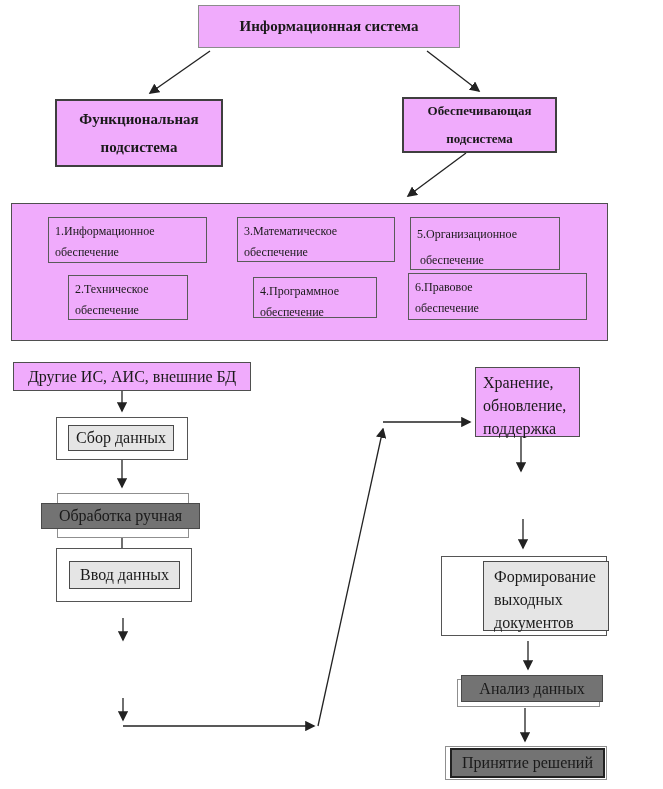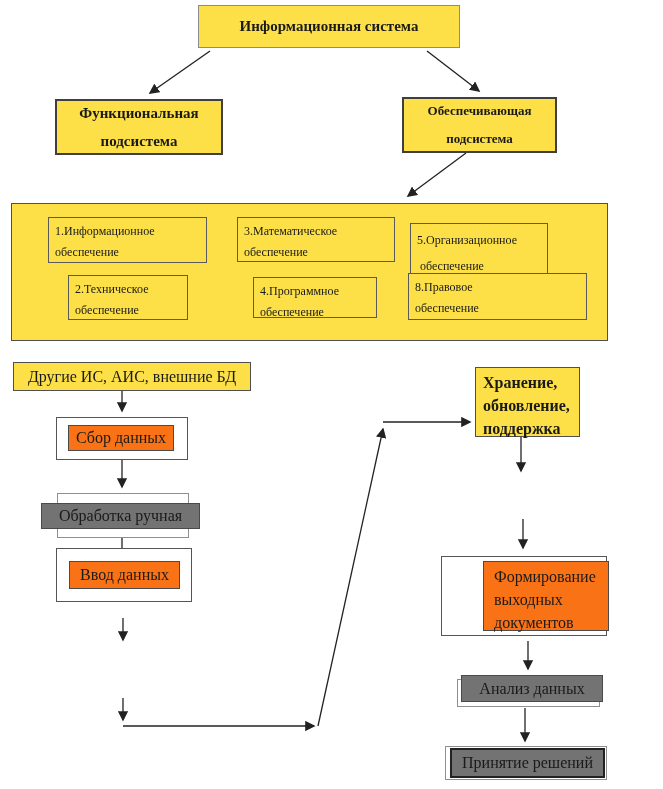--- a/index.html
+++ b/index.html
@@ -1,44 +1,44 @@
 <!DOCTYPE html>
 <html><head>
 <meta charset="utf-8">
 <style>
   html,body { margin:0; padding:0; background:#ffffff; }
   .canvas {
     position:relative; width:663px; height:789px; background:#ffffff;
     font-family:"Liberation Serif", serif; color:#1a1a1a; overflow:hidden;
   }
   .connectors { position:absolute; left:0; top:0; width:663px; height:789px; pointer-events:none; }
-  .box { position:absolute; background:#fde047; border:1.5px solid #4f4f4f; box-sizing:border-box; }
+  .box { position:absolute; background:#f0abfc; border:1.5px solid #4f4f4f; box-sizing:border-box; }
   .center { display:flex; align-items:center; justify-content:center; text-align:center; }
   .pre { white-space:pre-line; }
   .bold { font-weight:bold; }
 
   
   .title-box   { left:198px; top:5px;  width:262px; height:43px; border-color:#8c8c8c; font-size:15px; }
-  .func-box    { left:55px;  top:99px; width:168px; height:56px; border:2px solid #3f3f3f; font-size:15px; line-height:28px; }
+  .func-box    { left:55px;  top:99px; width:168px; height:68px; border:2px solid #3f3f3f; font-size:15px; line-height:28px; }
   .prov-box    { left:402px; top:97px; width:155px; height:56px; border:2px solid #3f3f3f; font-size:13px; line-height:28px; }
   .big-box     { left:11px;  top:203px; width:597px; height:138px; border-color:#4f4f4f; }
   .comp { font-size:12px; line-height:21px; padding:3px 6px; border-color:#5a5a5a; }
   .comp-1 { left:48px;  top:217px; width:159px; height:46px; }
   .comp-2 { left:68px;  top:275px; width:120px; height:45px; }
   .comp-3 { left:237px; top:217px; width:158px; height:45px; }
   .comp-4 { left:253px; top:277px; width:124px; height:41px; }
-  .comp-5 { left:410px; top:223px; width:138px; height:53px; line-height:26px; }
+  .comp-5 { left:410px; top:217px; width:150px; height:53px; line-height:26px; }
   .comp-6 { left:408px; top:273px; width:179px; height:47px; }
 
   
   .flow { font-size:16px; }
   .l1 { left:13px; top:362px; width:238px; height:29px; }
 
   .dbl { position:absolute; box-sizing:border-box; border:1.4px solid #555555; background:#ffffff; }
-  .dbl-inner { position:absolute; box-sizing:border-box; border:1.4px solid #4a4a4a; background:#f97316;
+  .dbl-inner { position:absolute; box-sizing:border-box; border:1.4px solid #4a4a4a; background:#e5e5e5;
                display:flex; align-items:center; justify-content:center; text-align:center; font-size:16px; }
   .l2 { left:56px; top:417px; width:132px; height:43px; }
   .l2 .dbl-inner { left:11px; top:7px; width:106px; height:26px; }
   .l4 { left:56px; top:548px; width:136px; height:54px; }
   .l4 .dbl-inner { left:12px; top:12px; width:111px; height:28px; }
   .r2 { left:435px; top:478px; width:175px; height:40px; }
   .r2 .dbl-inner { left:5px; top:5px; width:161px; height:30px; }
   .r3 { left:441px; top:556px; width:166px; height:80px; }
   .r3 .dbl-inner { left:19px; top:4px; width:126px; height:70px; justify-content:flex-start; align-items:flex-start;
                    text-align:left; padding:3px 0 0 10px; line-height:23px;margin-left:22px; }
@@ -53,21 +53,21 @@
   .l5 { left:35px; top:645px; width:173px; height:53px; }
   .l5 .back  { left:20px; top:0;    width:135px; height:53px; }
   .l5 .front { left:0;    top:13px; width:173px; height:28px; font-size:15px; }
   .r4 { left:455px; top:675px; width:145px; height:32px; }
   .r4 .back  { left:2px; top:4px; width:143px; height:28px; }
   .r4 .front { left:6px; top:0;   width:142px; height:27px; }
   .r5 { left:445px; top:746px; width:162px; height:34px; }
   .r5 .back  { left:0;   top:0;   width:162px; height:34px; }
   .r5 .front { left:5px; top:2px; width:155px; height:30px; border:2px solid #222222; }
 
-  .r1 { left:475px; top:367px; width:105px; height:70px; padding:3px 0 0 7px; line-height:23px; font-size:16px;font-weight:bold; }
+  .r1 { left:475px; top:367px; width:105px; height:70px; padding:3px 0 0 7px; line-height:23px; font-size:16px; }
 </style>
 </head>
 <body>
 
 <div class="canvas">
 
   <svg class="connectors" viewBox="0 0 663 789" xmlns="http://www.w3.org/2000/svg">
     <defs>
       <marker id="ah" viewBox="0 0 10 10" refX="8.5" refY="5" markerWidth="8" markerHeight="8" orient="auto-start-reverse">
         <path d="M0,0 L10,5 L0,10 z" fill="#222222"></path>
@@ -111,21 +111,21 @@
   <div class="box comp comp-1 pre">1.Информационное
 обеспечение</div>
   <div class="box comp comp-2 pre">2.Техническое
 обеспечение</div>
   <div class="box comp comp-3 pre">3.Математическое
 обеспечение</div>
   <div class="box comp comp-4 pre">4.Программное
 обеспечение</div>
   <div class="box comp comp-5 pre">5.Организационное
 &nbsp;обеспечение</div>
-  <div class="box comp comp-6 pre">8.Правовое
+  <div class="box comp comp-6 pre">6.Правовое
 обеспечение</div>
 
   <div class="box center flow l1">
     <span>Другие ИС, АИС, внешние БД</span>
   </div>
 
   <div class="dbl l2">
     <div class="dbl-inner">
       <span>Сбор данных</span>
     </div>

